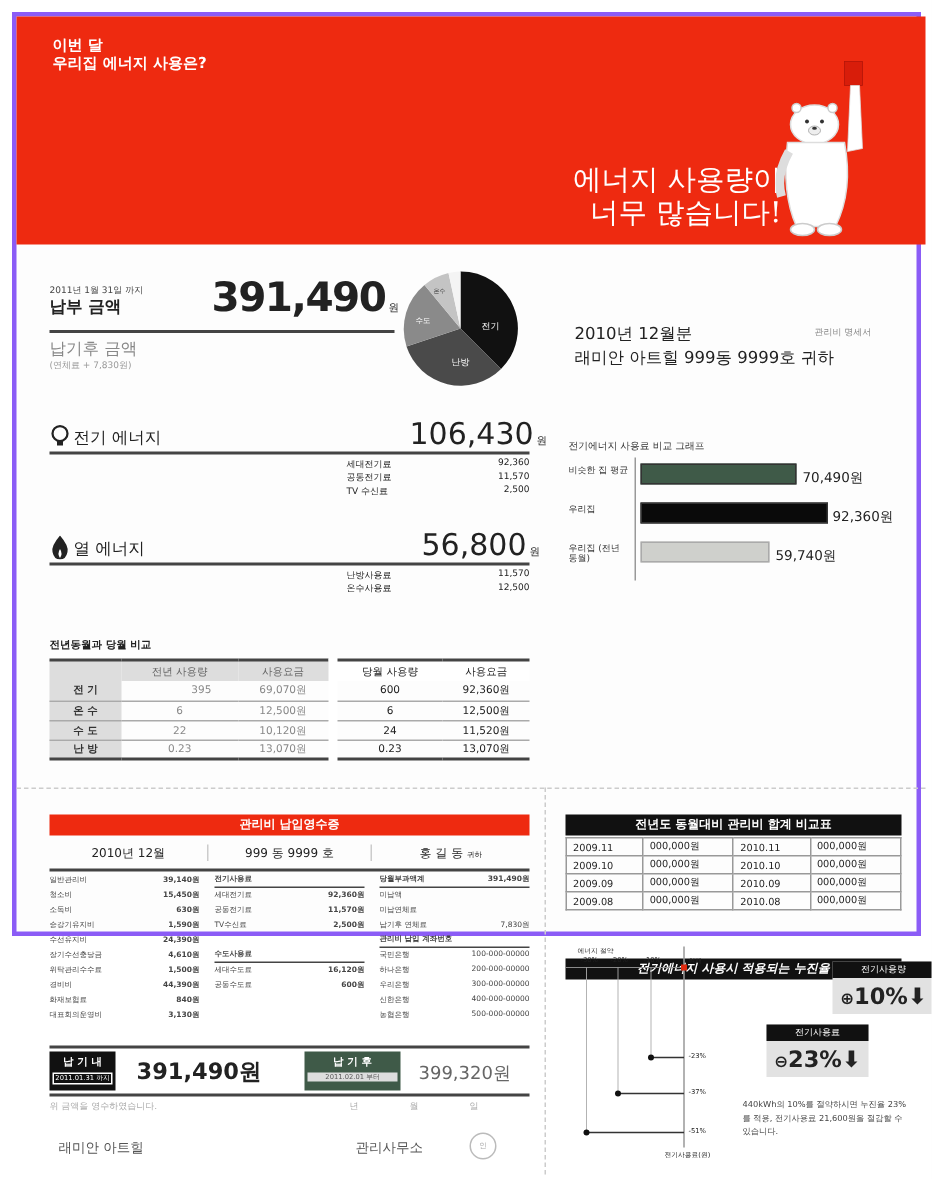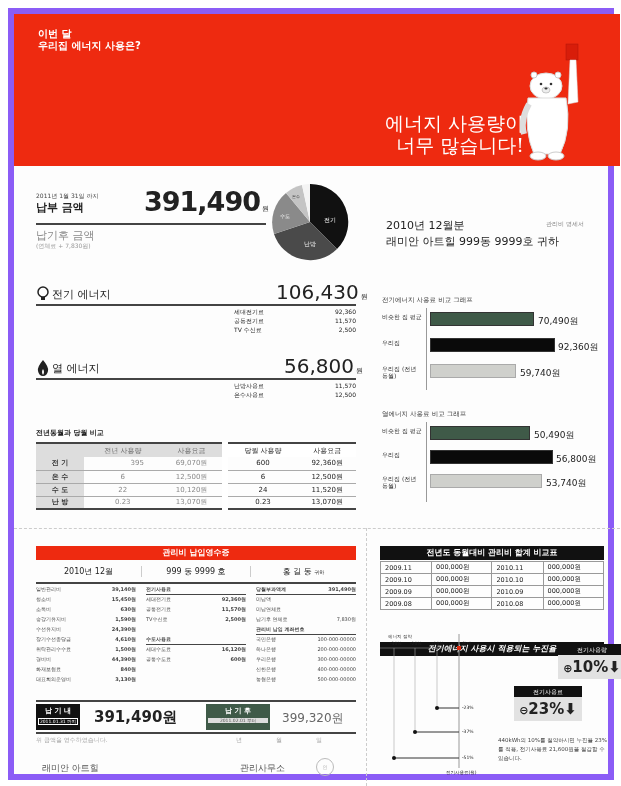--- a/index.html
+++ b/index.html
@@ -1,17 +1,17 @@
 <!DOCTYPE html>
 <html><head>
 <meta charset="utf-8">
 <style>
   * { box-sizing: border-box; margin: 0; padding: 0; }
   body { width: 621px; height: 786px; background: #fff; font-family: "DejaVu Sans", sans-serif; color: #222; overflow: hidden; position: relative; }
-  .page { position: absolute; left: 8px; top: 8px; width: 606px; height: 772px; background: #fdfdfd; border: 6px solid #8b5cf6; }
+  .page { position: absolute; left: 8px; top: 8px; width: 606px; height: 616px; background: #fdfdfd; border: 3px solid #8b5cf6; }
   .banner { position: absolute; left: 0; top: 0; width: 606px; height: 152px; background: #ee2a10; }
   .banner .q { position: absolute; left: 24px; top: 14px; color: #fff; font-size: 10px; font-weight: bold; line-height: 12px; }
   .banner .msg { position: absolute; right: 96px; top: 98px; color: #fff; font-size: 19px; line-height: 22px; text-align: right; font-family: "DejaVu Serif", serif; }
   .bear { position: absolute; right: 30px; top: 28px; width: 70px; height: 122px; }
   .lbl { font-size: 7px; color: #444; }
   .abs { position: absolute; }
   .bigamt { font-size: 27px; font-weight: bold; letter-spacing: -1px; }
   .won { font-size: 7px; margin-left: 2px; }
   .hr { position: absolute; height: 2px; background: #444; }
   .sub { font-size: 6px; color: #555; }
@@ -189,39 +189,20 @@
       <div class="bar" style="width:125px; background:#0a0a0a;"></div>
       <div class="val" style="left:176px;">92,360원</div>
     </div>
     <div class="bar-row" style="top:68px;">
       <div class="cat">우리집 (전년동월)</div>
       <div class="bar" style="width:86px; background:#cfd0cc; border-color:#aaa;"></div>
       <div class="val" style="left:138px;">59,740원</div>
     </div>
   </div>
 
-  <div class="abs" style="left:368px; top:396px; width:240px; height:100px;">
-    <div style="font-size:6.5px; color:#333;">열에너지 사용료 비교 그래프</div>
-    <div style="position:absolute; left:44px; top:12px; width:1px; height:80px; background:#999;"></div>
-    <div class="bar-row" style="top:16px;">
-      <div class="cat">비슷한 집 평균</div>
-      <div class="bar" style="width:100px; background:#3f5a48;"></div>
-      <div class="val" style="left:152px;">50,490원</div>
-    </div>
-    <div class="bar-row" style="top:40px;">
-      <div class="cat">우리집</div>
-      <div class="bar" style="width:123px; background:#0a0a0a;"></div>
-      <div class="val" style="left:174px;">56,800원</div>
-    </div>
-    <div class="bar-row" style="top:64px;">
-      <div class="cat">우리집 (전년동월)</div>
-      <div class="bar" style="width:112px; background:#cfd0cc; border-color:#aaa;"></div>
-      <div class="val" style="left:164px;">53,740원</div>
-    </div>
-  </div>
 
   <div class="abs" style="left:0; top:514px; width:606px; border-top:1px dashed #ccc;"></div>
   <div class="abs" style="left:352px; top:514px; height:258px; border-left:1px dashed #ccc;"></div>
 
   <div class="mgmt-title" style="left:22px; top:532px; width:320px;">관리비 납입영수증</div>
   <div class="abs" style="left:22px; top:548px; width:320px; height:18px; display:flex; font-size:8px; align-items:center;">
     <div style="width:105px; text-align:center;">2010년 12월</div>
     <div style="width:110px; text-align:center; border-left:1px solid #ccc; border-right:1px solid #ccc;">999 동 9999 호</div>
     <div style="width:105px; text-align:center;"><span>홍 길 동</span> <span style="font-size:5px;">귀하</span></div>
   </div>

